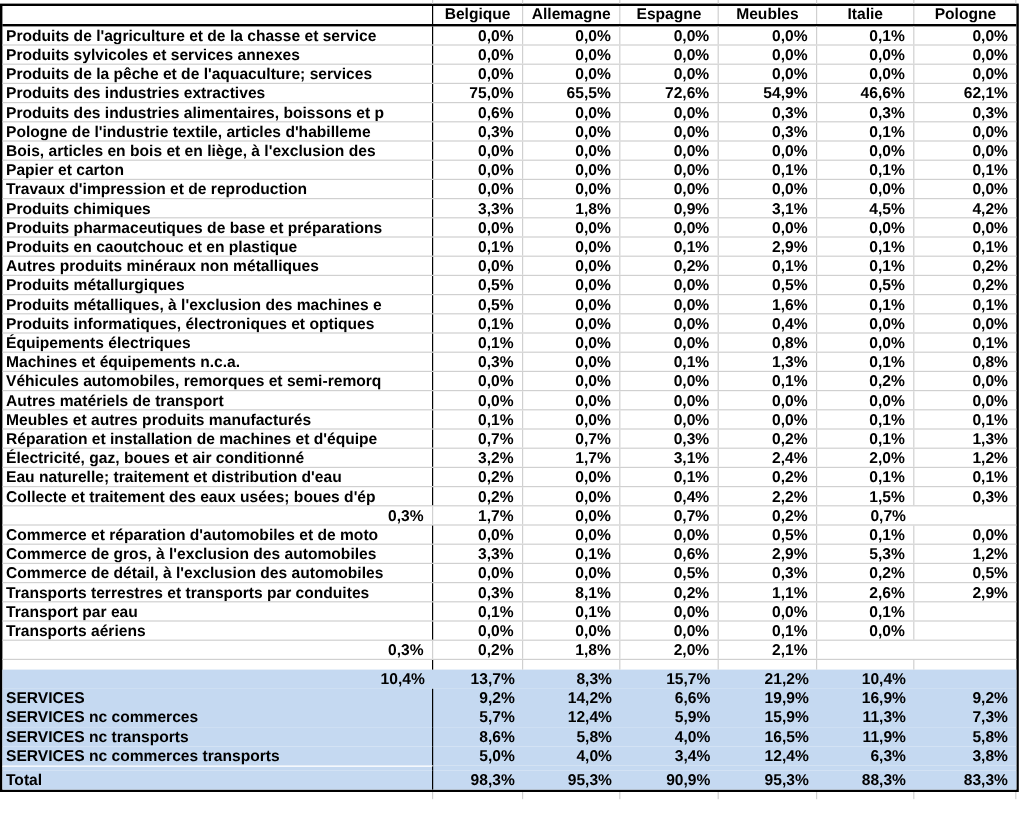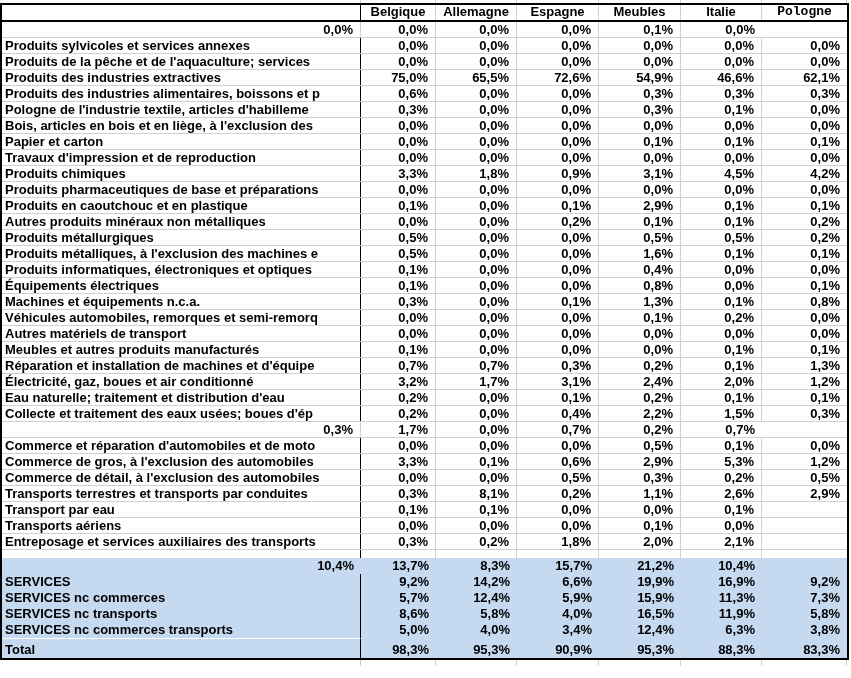--- a/index.html
+++ b/index.html
@@ -18,21 +18,21 @@
   .stub-top{height:3px;}
   .stub-bottom{height:6px;}
   .stub-cell{border-right:1px solid var(--grid);box-sizing:border-box;}
   .table-frame{border:2px solid var(--border);width:845px;background:#fff;}
   .row{box-sizing:border-box;}
   .cell{box-sizing:border-box;overflow:hidden;}
   .label-cell{padding-left:3px;white-space:nowrap;border-right:1px solid var(--border);}
   .value-cell{text-align:right;padding-right:7px;}
   .header-row{height:17px;line-height:14px;border-bottom:2px solid var(--border);}
   .header-row .value-cell{text-align:center;padding-right:0;border-right:1px solid var(--grid);}
-  .header-row .value-cell.last{border-right:none;font-family:Liberation Mono, monospace;}
+  .header-row .value-cell.last{border-right:none;}
   .body-row{height:16px;line-height:15px;border-bottom:1px solid var(--grid);}
   .body-row .value-cell{border-right:1px solid var(--grid);}
   .body-row .value-cell.last{border-right:none;}
   .blank-row{height:8px;}
   .blank-row .value-cell{border-right:1px solid var(--grid);}
   .blank-row .value-cell.last{border-right:none;}
   .summary-row{height:16px;line-height:16px;background:var(--blue);}
   .divider-row{height:4px;background:var(--blue);}
   .divider-row .label-cell{border-top:1px solid #ffffff;}
   .total-row{height:16px;line-height:15px;background:var(--blue);}
@@ -58,20 +58,21 @@
           <div class="cell value-cell">Belgique</div>
           <div class="cell value-cell">Allemagne</div>
           <div class="cell value-cell">Espagne</div>
           <div class="cell value-cell">Meubles</div>
           <div class="cell value-cell">Italie</div>
           <div class="cell value-cell last">Pologne</div>
         </div>
       </div>
     <div id="table-body">
         <div class="row grid-cols body-row">
+          <div class="cell label-cell">Produits de l'agriculture et de la chasse et service</div>
           <div class="cell value-cell">0,0%</div>
           <div class="cell value-cell">0,0%</div>
           <div class="cell value-cell">0,0%</div>
           <div class="cell value-cell">0,0%</div>
           <div class="cell value-cell">0,1%</div>
           <div class="cell value-cell last">0,0%</div>
         </div>
         <div class="row grid-cols body-row">
           <div class="cell label-cell">Produits sylvicoles et services annexes</div>
           <div class="cell value-cell">0,0%</div>
@@ -344,21 +345,20 @@
         <div class="row grid-cols body-row">
           <div class="cell label-cell">Transports aériens</div>
           <div class="cell value-cell">0,0%</div>
           <div class="cell value-cell">0,0%</div>
           <div class="cell value-cell">0,0%</div>
           <div class="cell value-cell">0,1%</div>
           <div class="cell value-cell">0,0%</div>
           <div class="cell value-cell last"></div>
         </div>
         <div class="row grid-cols body-row">
-          <div class="cell label-cell">Entreposage et services auxiliaires des transports</div>
           <div class="cell value-cell">0,3%</div>
           <div class="cell value-cell">0,2%</div>
           <div class="cell value-cell">1,8%</div>
           <div class="cell value-cell">2,0%</div>
           <div class="cell value-cell">2,1%</div>
           <div class="cell value-cell last"></div>
         </div>
         <div class="row grid-cols blank-row">
           <div class="cell label-cell"></div>
           <div class="cell value-cell"></div>

